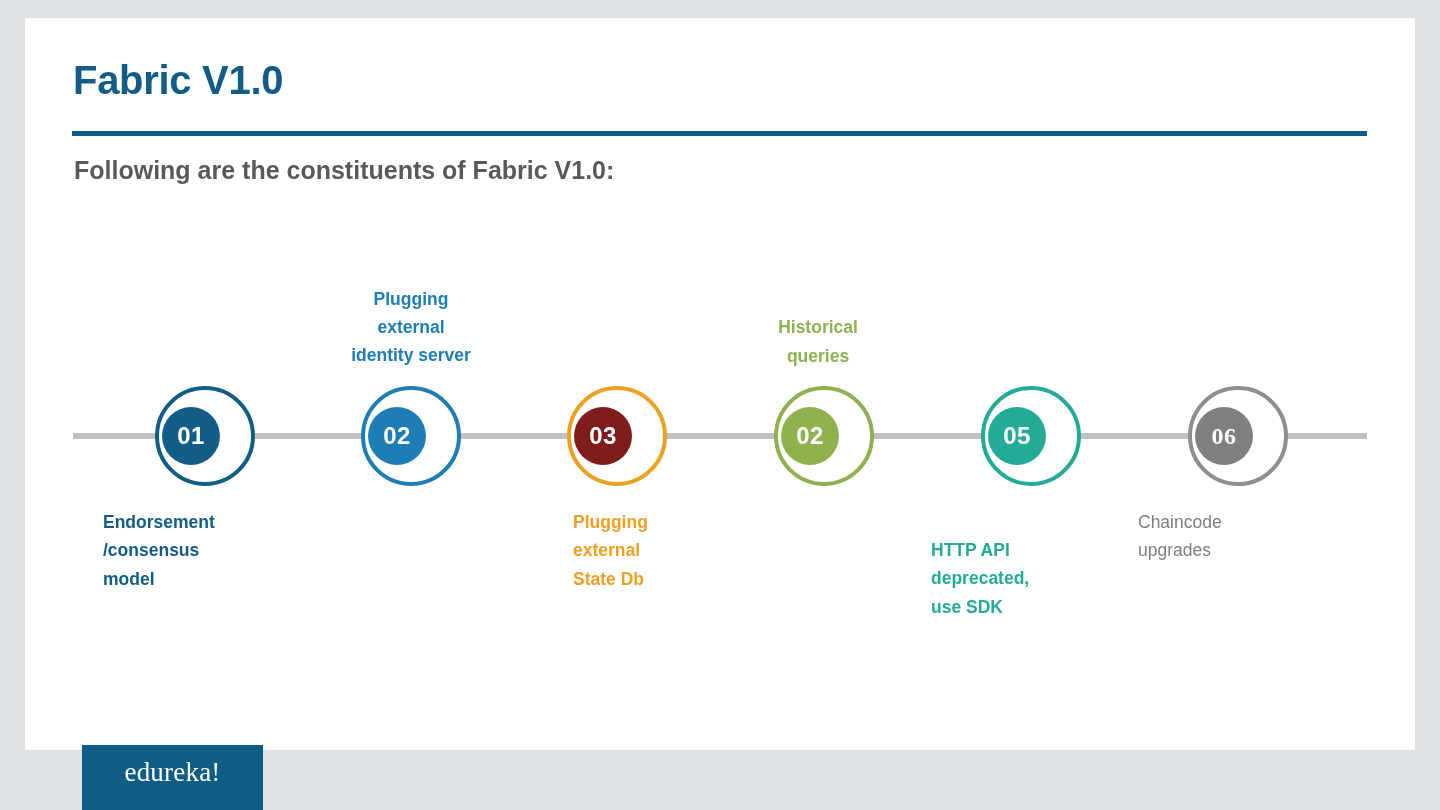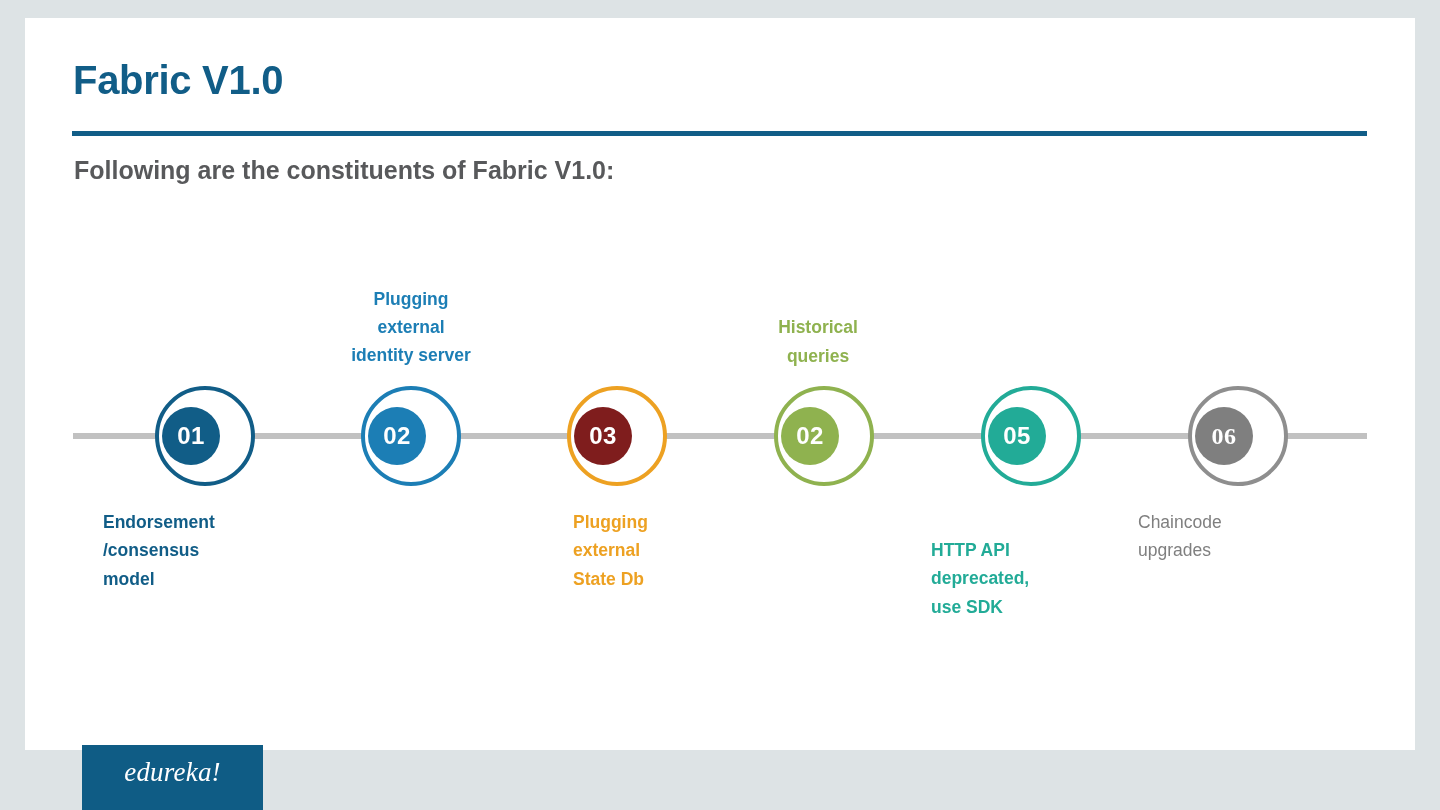--- a/index.html
+++ b/index.html
@@ -136,21 +136,20 @@
   #logo-text {
     position: absolute;
     left: 0;
     top: 12px;
     width: 181px;
     text-align: center;
     font-family: "Liberation Serif", serif;
     font-size: 27px;
     color: #ffffff;
     letter-spacing: 0.2px;
-    font-style: italic;
   }
 </style>
 </head>
 <body>
 
 <div id="slide-frame">
 
   <div id="slide">
 
     <div id="page-title">Fabric V1.0</div>

